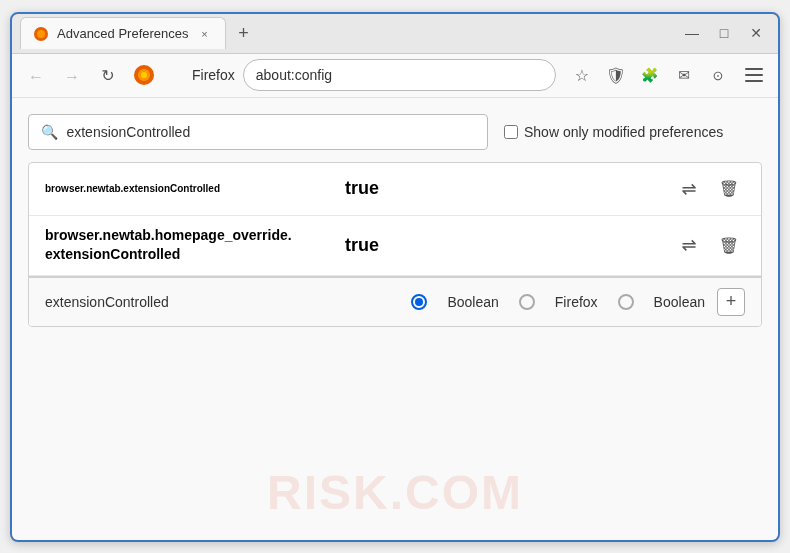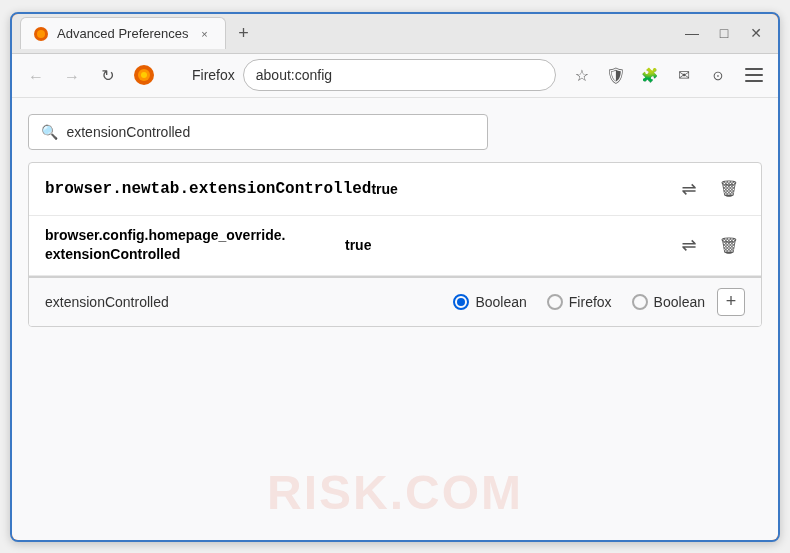--- a/index.html
+++ b/index.html
@@ -285,39 +285,38 @@
     .pref-row:last-child {
       border-bottom: none;
     }
 
     .pref-row.new-pref {
       background: #f9f9fa;
       border-top: 2px solid #d0d0d0;
     }
 
     .pref-name {
-      font-size: 16px;
+      font-size: 10px;
       font-weight: bold;
       color: #000;
       min-width: 300px;
       flex-shrink: 0;
-      font-family: Liberation Mono, monospace;
     }
 
     .pref-name-multiline {
       font-size: 14px;
       font-weight: bold;
       color: #000;
       min-width: 300px;
       flex-shrink: 0;
       line-height: 1.4;
     }
 
     .pref-value {
-      font-size: 14px;
+      font-size: 18px;
       color: #000;
       margin-right: auto;
       font-weight: bold;
     }
 
     .pref-actions {
       display: flex;
       align-items: center;
       gap: 8px;
       margin-left: auto;
@@ -345,21 +344,21 @@
     .radio-group {
       display: flex;
       align-items: center;
       gap: 20px;
       margin-left: auto;
     }
 
     .radio-option {
       display: flex;
       align-items: center;
-      gap: 6px;
+      gap: 20px;
       font-size: 14px;
       color: #333;
       cursor: pointer;
     }
 
     .radio-circle {
       width: 16px;
       height: 16px;
       border-radius: 50%;
       border: 2px solid #aaa;
@@ -466,40 +465,44 @@
 
   <div class="content-area">
 
     <div class="watermark">RISK.COM</div>
 
     <div class="search-row">
       <div class="search-box">
         <span class="search-icon">🔍</span>
         <input class="search-input" type="text" value="extensionControlled" style="">
       </div>
+      <label class="checkbox-label">
+        <input type="checkbox" style="">
+        <span>Show only modified preferences</span>
+      </label>
     </div>
 
     <div class="prefs-table">
 
       <div class="pref-row">
         <span class="pref-name">browser.newtab.extensionControlled</span>
         <span class="pref-value">true</span>
         <div class="pref-actions">
           <div class="icon-btn">
             <span class="transfer-icon">⇌</span>
           </div>
           <div class="icon-btn">
             <span class="trash-icon">🗑</span>
           </div>
         </div>
       </div>
 
       <div class="pref-row">
         <div class="pref-name-multiline">
-          <div>browser.config.homepage_override.</div>
+          <div>browser.newtab.homepage_override.</div>
           <div>extensionControlled</div>
         </div>
         <span class="pref-value">true</span>
         <div class="pref-actions">
           <div class="icon-btn">
             <span class="transfer-icon">⇌</span>
           </div>
           <div class="icon-btn">
             <span class="trash-icon">🗑</span>
           </div>

